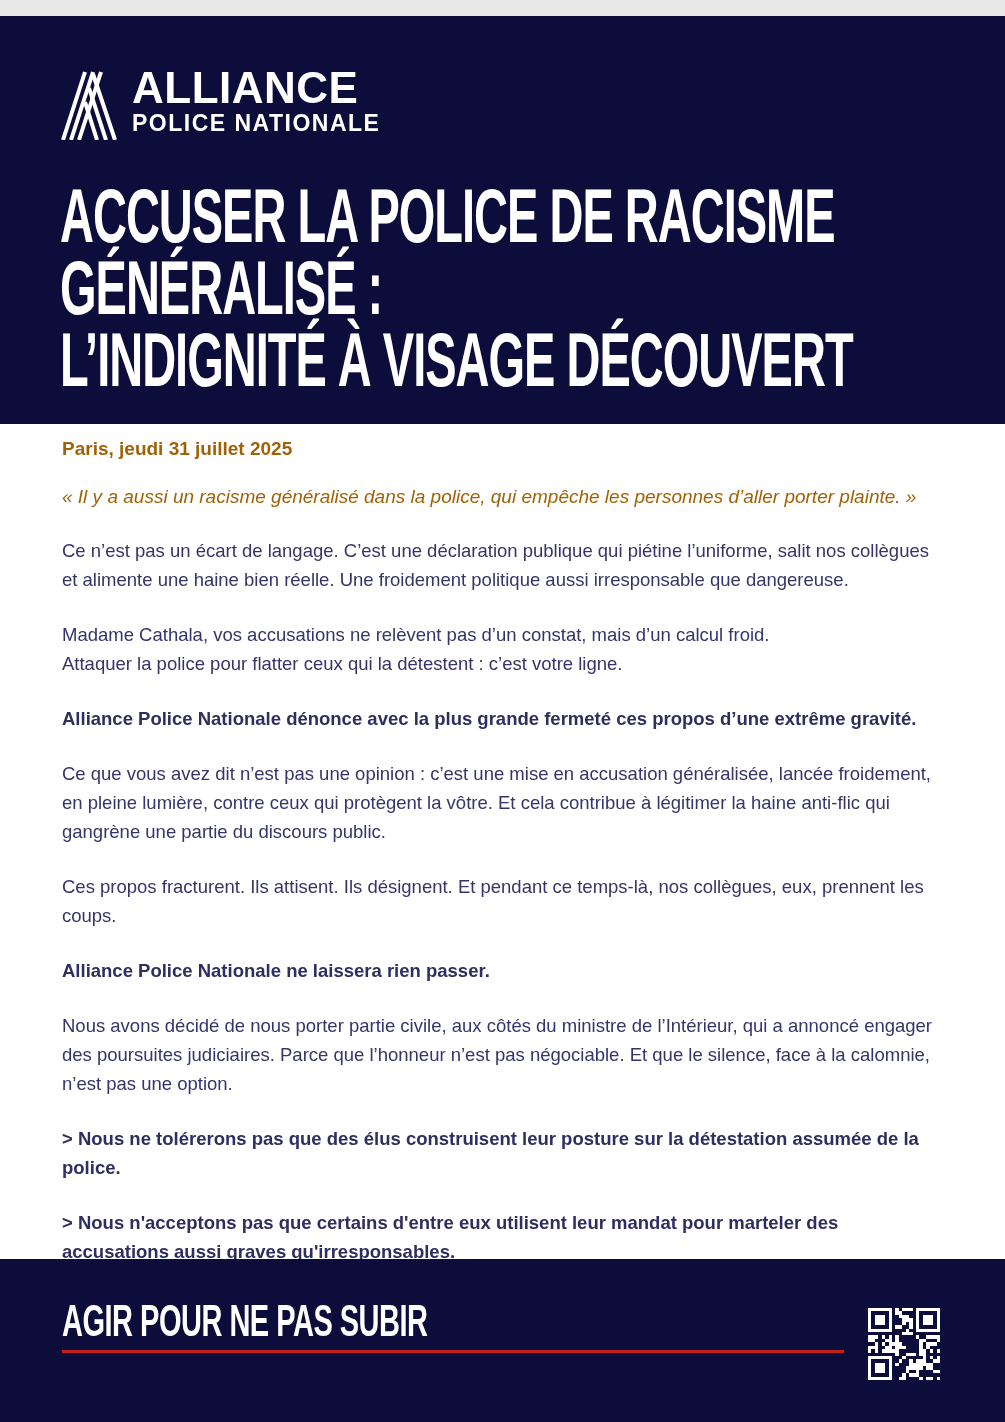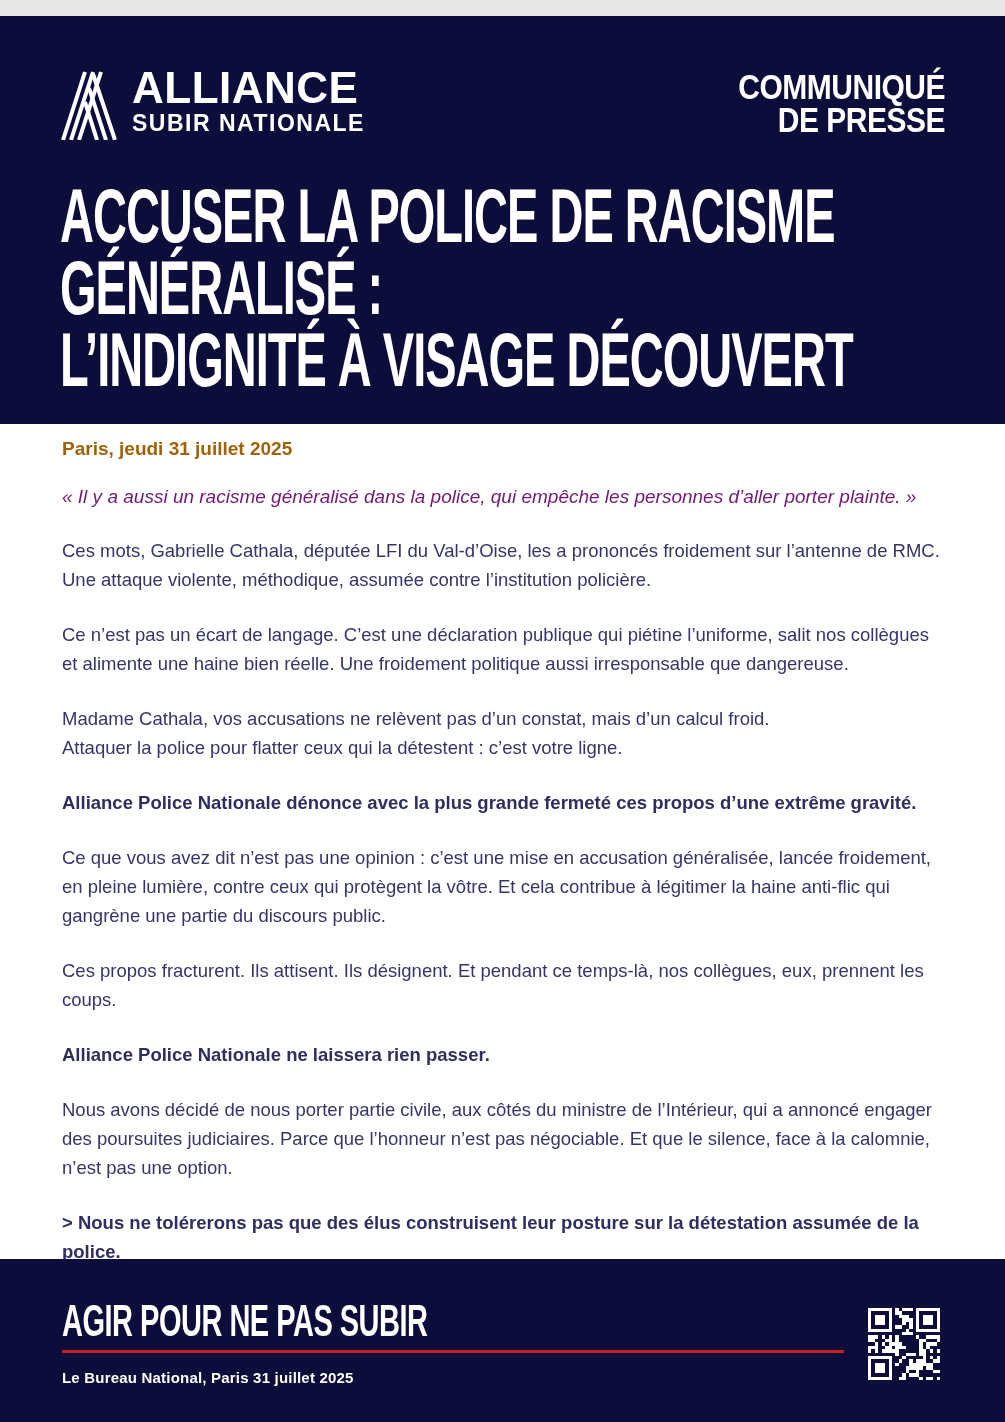--- a/index.html
+++ b/index.html
@@ -35,21 +35,21 @@
     transform:scale(1.0,1.62);transform-origin:0 50%;
   }
   
   .docbody{
     box-sizing:border-box;padding:14px 60px 0 62px;color:#35356a;
   }
   .dateline{
     margin:0 0 26px 0;font-size:19px;font-weight:700;color:#a16207;
   }
   .quote{
-    margin:0 0 28px 0;font-size:19px;font-style:italic;color:#701a75;
+    margin:0 0 28px 0;font-size:19px;font-style:italic;color:#a16207;
   }
   .para{margin:0 0 26px 0;font-size:18.5px;line-height:29px;white-space:pre-line;}
   .para.bold{font-weight:700;color:#2e2e60;}
   
   .ftr{
     box-sizing:border-box;position:absolute;left:0;bottom:0;width:1005px;height:179px;
     background:#0d0d3c;color:#ffffff;padding:39px 60px 0 62px;
   }
   .slogan{
     display:block;font-size:29px;font-weight:800;line-height:46px;letter-spacing:-.5px;
@@ -72,58 +72,52 @@
             <line x1="3" y1="72" x2="25" y2="4"></line>
             <line x1="11" y1="72" x2="33" y2="4"></line>
             <line x1="19" y1="72" x2="41" y2="4"></line>
             <line x1="33" y1="6" x2="55" y2="72"></line>
             <line x1="29" y1="20" x2="46" y2="72"></line>
             <line x1="25" y1="34" x2="37" y2="72"></line>
           </g>
         </svg>
         <div class="logo-text">
           <div class="brand">ALLIANCE</div>
-          <div class="subbrand">SUBIR NATIONALE</div>
+          <div class="subbrand">POLICE NATIONALE</div>
         </div>
-      </div>
-      <div class="doctype">
-        <span class="dt-line">COMMUNIQUÉ</span>
-        <span class="dt-line">DE PRESSE</span>
       </div>
     </div>
     <h1 class="headline">
       <span class="hl-line">ACCUSER LA POLICE DE RACISME</span>
       <span class="hl-line">GÉNÉRALISÉ :</span>
       <span class="hl-line">L’INDIGNITÉ À VISAGE DÉCOUVERT</span>
     </h1>
   </header>
 
   <main class="docbody">
     <p class="dateline">Paris, jeudi 31 juillet 2025</p>
     <p class="quote">« Il y a aussi un racisme généralisé dans la police, qui empêche les personnes d’aller porter plainte. »</p>
     <div id="paragraphs">
-        <p class="para">Ces mots, Gabrielle Cathala, députée LFI du Val-d’Oise, les a prononcés froidement sur l’antenne de RMC. Une attaque violente, méthodique, assumée contre l’institution policière.</p>
         <p class="para">Ce n’est pas un écart de langage. C’est une déclaration publique qui piétine l’uniforme, salit nos collègues et alimente une haine bien réelle. Une froidement politique aussi irresponsable que dangereuse.</p>
         <p class="para">Madame Cathala, vos accusations ne relèvent pas d’un constat, mais d’un calcul froid.
 Attaquer la police pour flatter ceux qui la détestent : c’est votre ligne.</p>
         <p class="para bold">Alliance Police Nationale dénonce avec la plus grande fermeté ces propos d’une extrême gravité.</p>
         <p class="para">Ce que vous avez dit n’est pas une opinion : c’est une mise en accusation généralisée, lancée froidement, en pleine lumière, contre ceux qui protègent la vôtre. Et cela contribue à légitimer la haine anti-flic qui gangrène une partie du discours public.</p>
         <p class="para">Ces propos fracturent. Ils attisent. Ils désignent. Et pendant ce temps-là, nos collègues, eux, prennent les coups.</p>
         <p class="para bold">Alliance Police Nationale ne laissera rien passer.</p>
         <p class="para">Nous avons décidé de nous porter partie civile, aux côtés du ministre de l’Intérieur, qui a annoncé engager des poursuites judiciaires. Parce que l’honneur n’est pas négociable. Et que le silence, face à la calomnie, n’est pas une option.</p>
         <p class="para bold">&gt; Nous ne tolérerons pas que des élus construisent leur posture sur la détestation assumée de la police.</p>
         <p class="para bold">&gt; Nous n'acceptons pas que certains d'entre eux utilisent leur mandat pour marteler des accusations aussi graves qu'irresponsables.</p>
         <p class="para bold">&gt; Nous combattrons, sans relâche, toute parole publique qui alimente la haine contre la police.</p>
       </div>
   </main>
 
   <footer class="ftr">
     <span class="slogan">AGIR POUR NE PAS SUBIR</span>
     <div class="redline"></div>
-    <div class="signature">Le Bureau National, Paris 31 juillet 2025</div>
     <svg class="qr" id="qr" viewBox="0 0 21 21" shape-rendering="crispEdges" aria-hidden="true">
         <rect x="8" y="0" width="1" height="1" fill="#ffffff"></rect>
         <rect x="10" y="0" width="1" height="1" fill="#ffffff"></rect>
         <rect x="11" y="0" width="1" height="1" fill="#ffffff"></rect>
         <rect x="12" y="0" width="1" height="1" fill="#ffffff"></rect>
         <rect x="8" y="1" width="1" height="1" fill="#ffffff"></rect>
         <rect x="9" y="1" width="1" height="1" fill="#ffffff"></rect>
         <rect x="9" y="2" width="1" height="1" fill="#ffffff"></rect>
         <rect x="10" y="2" width="1" height="1" fill="#ffffff"></rect>
         <rect x="11" y="2" width="1" height="1" fill="#ffffff"></rect>

